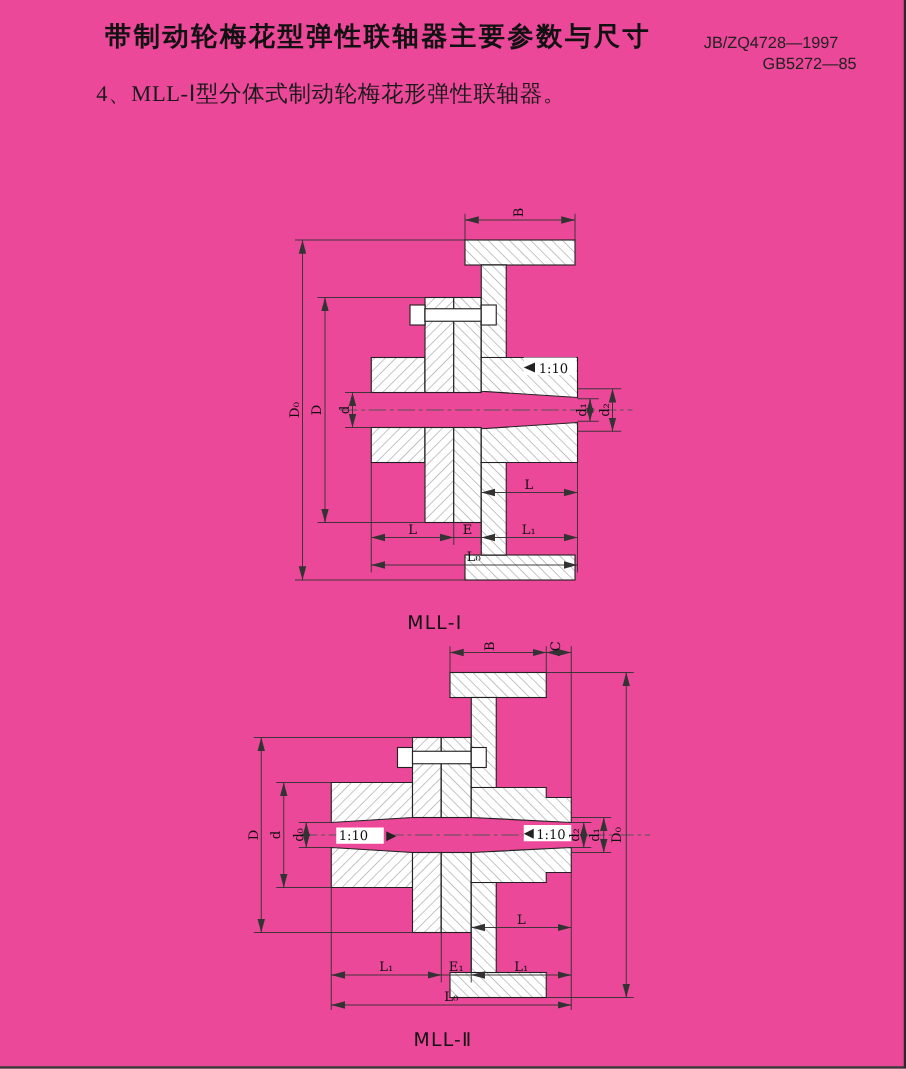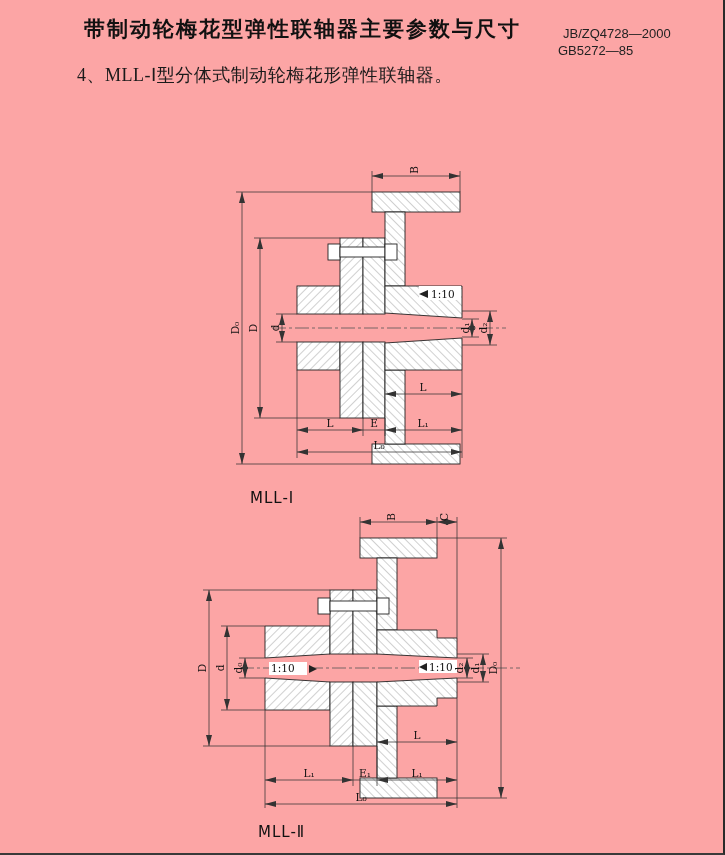--- a/index.html
+++ b/index.html
@@ -1,55 +1,55 @@
 <!DOCTYPE html>
 <html><head>
 <meta charset="utf-8">
 <style>
   * { margin:0; padding:0; box-sizing:border-box; }
   html,body { background:#ffffff; }
   .page {
-    position:relative; width:725px; height:855px; background:#fca5a5;
+    position:relative; width:725px; height:855px; background:#ec4899;
     font-family:"Liberation Serif", serif; color:#111;
     border-right:2px solid #2a2a2a; border-bottom:2px solid #3a3a3a;
     overflow:hidden;
   }
   .title {
     position:absolute; left:84px; top:15px;
     font-size:21px; font-weight:bold; letter-spacing:2px; white-space:nowrap;
   }
   .std {
     position:absolute; font-family:"Liberation Sans", sans-serif;
     font-size:13px; color:#222; white-space:nowrap;
   }
   .note {
     position:absolute; font-size:18px; color:#1a1a1a; white-space:nowrap;
     letter-spacing:0.5px;
   }
   .caption {
-    position:absolute; width:120px; text-align:left;
+    position:absolute; width:120px; text-align:right;
     font-family:"DejaVu Sans", sans-serif; font-size:15px; letter-spacing:1px; color:#111;
   }
   .fig { position:absolute; }
   svg text {
     font-family:"DejaVu Serif", serif; font-size:10.5px; fill:#111;
   }
   .cl { stroke:#555; stroke-width:0.8; stroke-dasharray:14 3 3 3; fill:none; }
   .sec rect, .sec polygon { stroke:#222; stroke-width:0.9; }
   .bolt rect { stroke:#222; stroke-width:0.9; fill:#fff; }
   .dim line { stroke:#333; stroke-width:0.75; fill:none; }
 </style>
 </head>
 <body>
 
 <div class="page">
 
   <h1 class="title">带制动轮梅花型弹性联轴器主要参数与尺寸</h1>
-  <div class="std" style="left:563px;top:26px">JB/ZQ4728—2000</div>
-  <div class="std" style="left:558px;top:43px">GB5272—85</div>
+  <div class="std" style="left:563px;top:26px">JB/ZQ4728—1997</div>
+  <div class="std" style="left:610px;top:43px">GB5272—85</div>
 
   <div class="note" style="left:77px;top:63px">4、MLL-Ⅰ型分体式制动轮梅花形弹性联轴器。</div>
 
   <svg class="fig" style="left:222px;top:160px" width="290" height="348" viewBox="0 0 290 348">
     <defs>
       <marker id="f1a" markerUnits="userSpaceOnUse" markerWidth="12" markerHeight="8" refX="11" refY="4" orient="auto-start-reverse">
         <path d="M0,1 L11,4 L0,7 Z" fill="#333"></path>
       </marker>
       <pattern id="f1h" patternUnits="userSpaceOnUse" width="6" height="6" patternTransform="rotate(45)">
         <rect width="6" height="6" fill="#fff"></rect>

